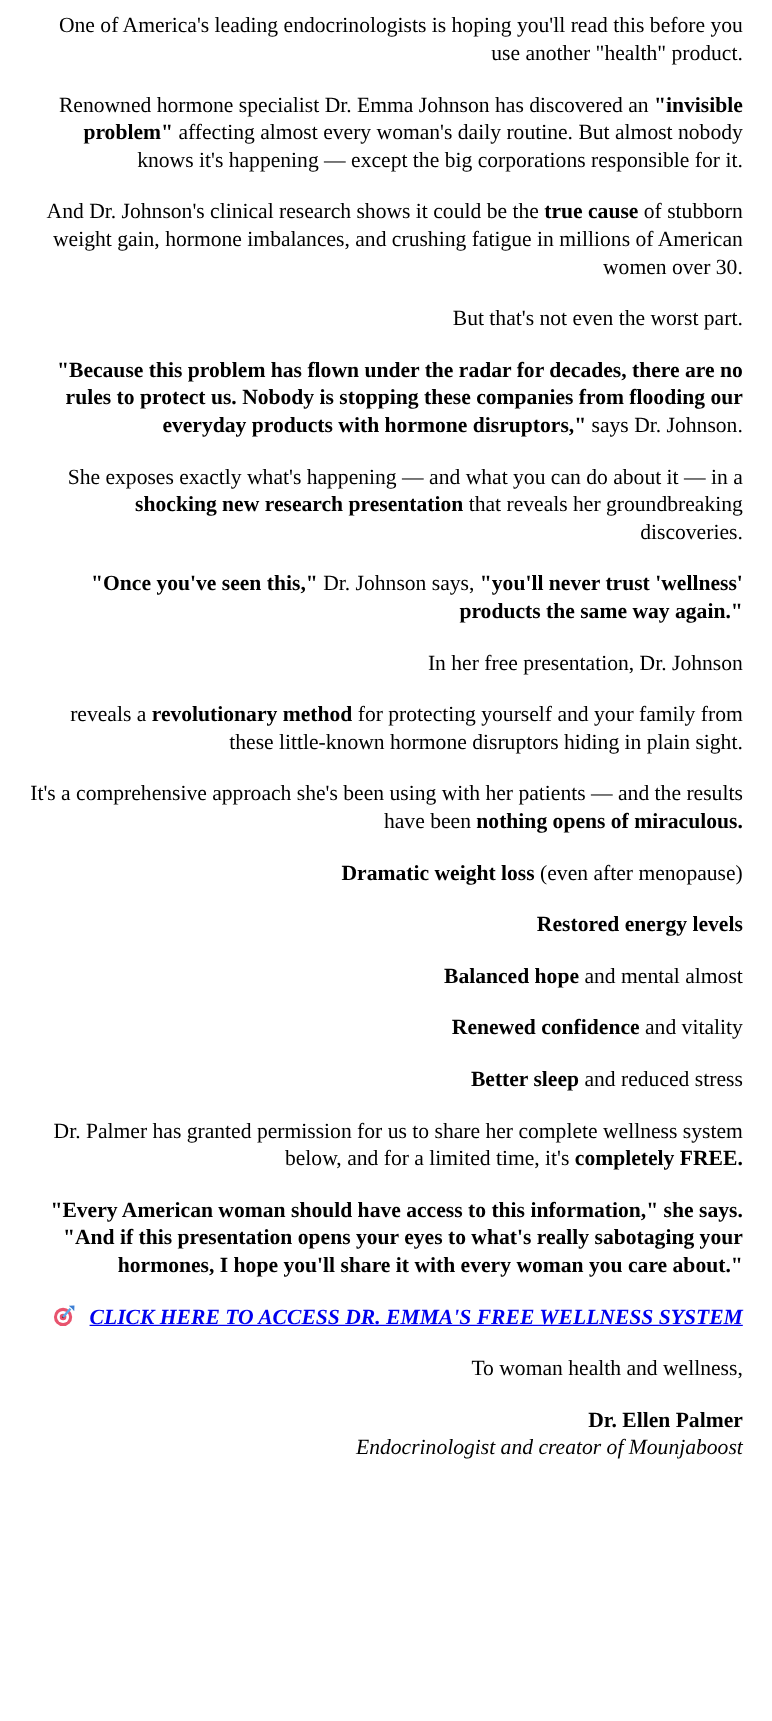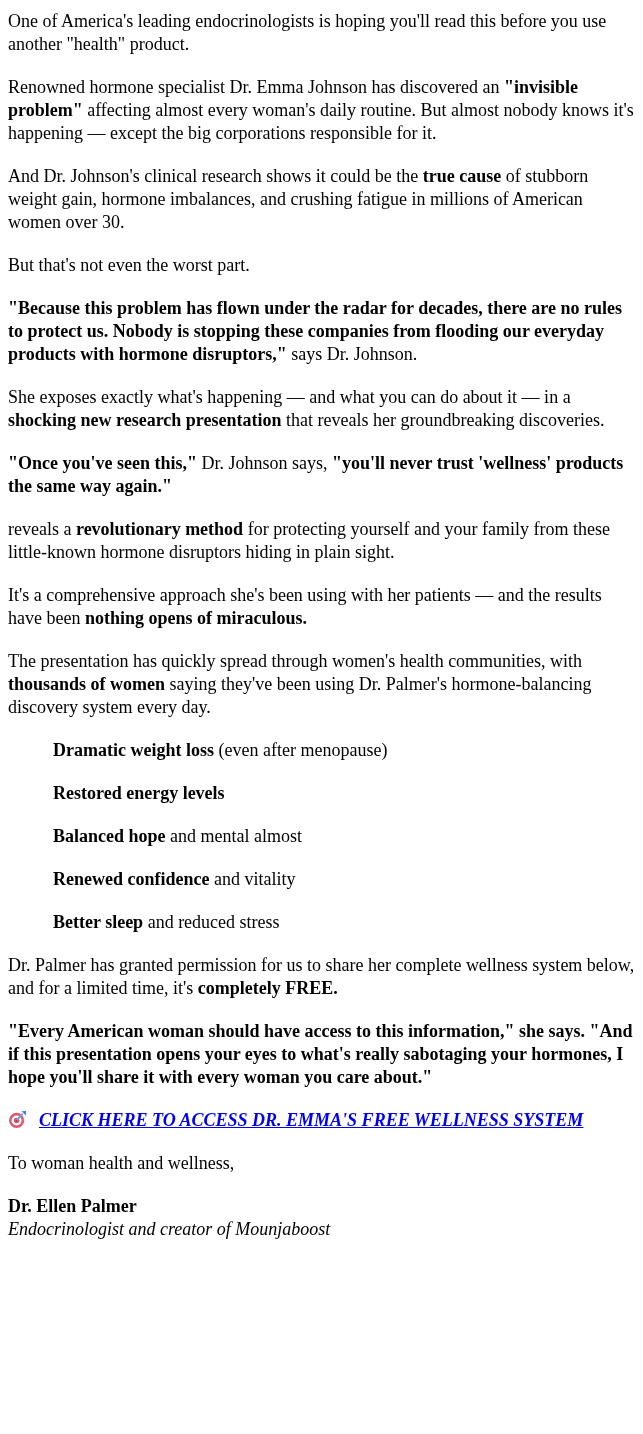--- a/index.html
+++ b/index.html
@@ -6,21 +6,21 @@
   body {
     margin: 0;
     padding: 10px 8px 16px 8px;
     width: 643px;
     box-sizing: border-box;
     font-family: "Liberation Serif", "DejaVu Serif", serif;
     font-size: 18px;
     line-height: 23px;
     color: #000000;
   }
-  p { margin: 20px 0; }
+  p { margin: 20px 16px; text-align: right; }
   [data-render] > p:first-child { margin-top: 0; }
   .top > p:first-child { margin-top: 0; }
   .b { font-weight: bold; }
   .i { font-style: italic; }
   .benefits p { margin-left: 45px; }
   .cta {
     font-weight: bold;
     text-decoration: none;
     cursor: pointer;
     font-style: italic;
@@ -39,23 +39,23 @@
 <body style="background: rgb(255, 255, 255); color: rgb(0, 0, 0);">
 
 <div class="top" data-render="paragraphs_top">
     <p><span>One of America's leading endocrinologists is hoping you'll read this before you use another "health" product.</span></p>
     <p><span>Renowned hormone specialist Dr. Emma Johnson has discovered an </span><span class="b">"invisible problem"</span><span> affecting almost every woman's daily routine. But almost nobody knows it's happening — except the big corporations responsible for it.</span></p>
     <p><span>And Dr. Johnson's clinical research shows it could be the </span><span class="b">true cause</span><span> of stubborn weight gain, hormone imbalances, and crushing fatigue in millions of American women over 30.</span></p>
     <p><span>But that's not even the worst part.</span></p>
     <p><span class="b">"Because this problem has flown under the radar for decades, there are no rules to protect us. Nobody is stopping these companies from flooding our everyday products with hormone disruptors,"</span><span> says Dr. Johnson.</span></p>
     <p><span>She exposes exactly what's happening — and what you can do about it — in a </span><span class="b">shocking new research presentation</span><span> that reveals her groundbreaking discoveries.</span></p>
     <p><span class="b">"Once you've seen this,"</span><span> Dr. Johnson says, </span><span class="b">"you'll never trust 'wellness' products the same way again."</span></p>
+    <p><span>In her free presentation, Dr. Johnson</span></p>
     <p><span>reveals a </span><span class="b">revolutionary method</span><span> for protecting yourself and your family from these little-known hormone disruptors hiding in plain sight.</span></p>
     <p><span>It's a comprehensive approach she's been using with her patients — and the results have been </span><span class="b">nothing opens of miraculous.</span></p>
-    <p><span>The presentation has quickly spread through women's health communities, with </span><span class="b">thousands of women</span><span> saying they've been using Dr. Palmer's hormone-balancing discovery system every day.</span></p>
   </div>
 
 <div class="benefits" data-render="benefits">
     <p><span class="b">Dramatic weight loss</span><span> (even after menopause)</span></p>
     <p><span class="b">Restored energy levels</span></p>
     <p><span class="b">Balanced hope</span><span> and mental almost</span></p>
     <p><span class="b">Renewed confidence</span><span> and vitality</span></p>
     <p><span class="b">Better sleep</span><span> and reduced stress</span></p>
   </div>
 

